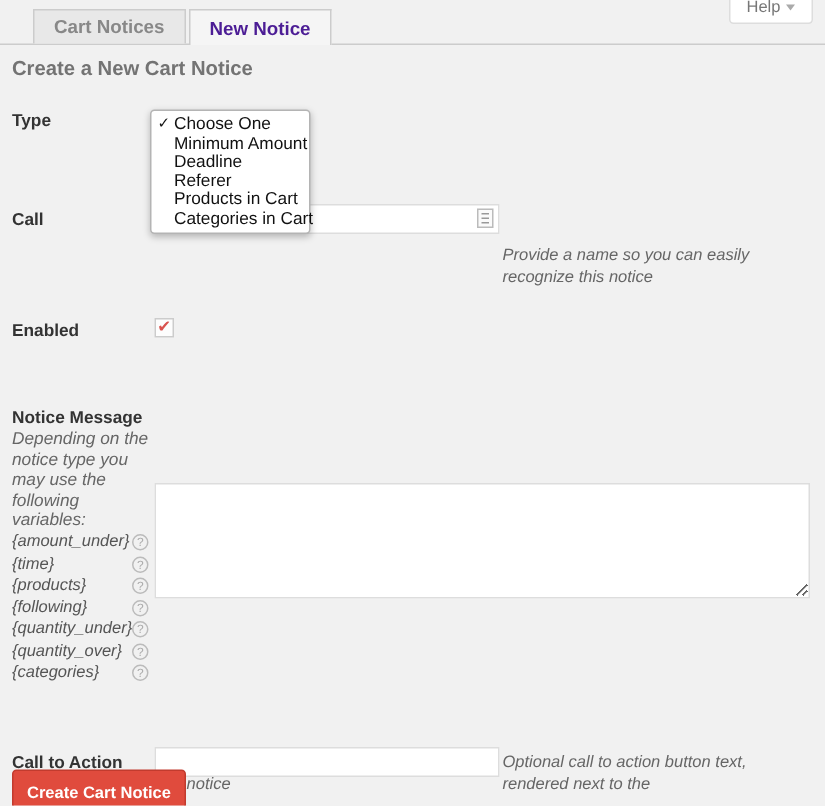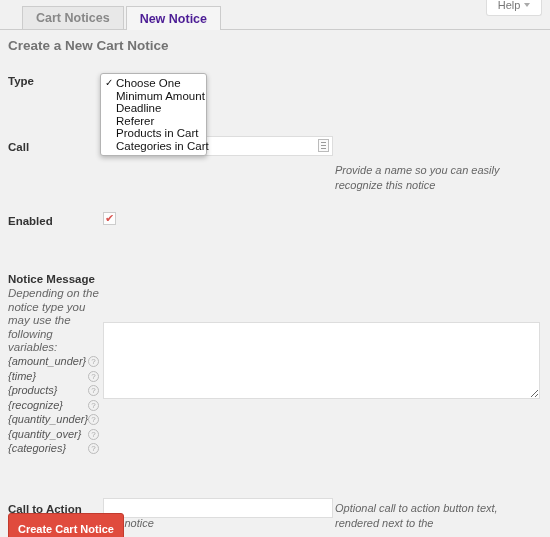--- a/index.html
+++ b/index.html
@@ -381,21 +381,21 @@
       </div>
       <div class="var">
         <span>{time}</span>
         <span class="qmark">?</span>
       </div>
       <div class="var">
         <span>{products}</span>
         <span class="qmark">?</span>
       </div>
       <div class="var">
-        <span>{recognize}</span>
+        <span>{following}</span>
         <span class="qmark">?</span>
       </div>
       <div class="var">
         <span>{quantity_under}</span>
         <span class="qmark">?</span>
       </div>
       <div class="var">
         <span>{quantity_over}</span>
         <span class="qmark">?</span>
       </div>

